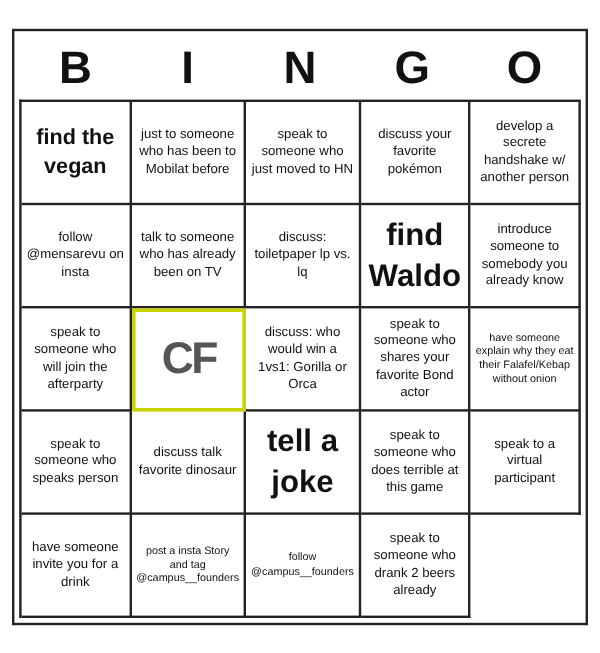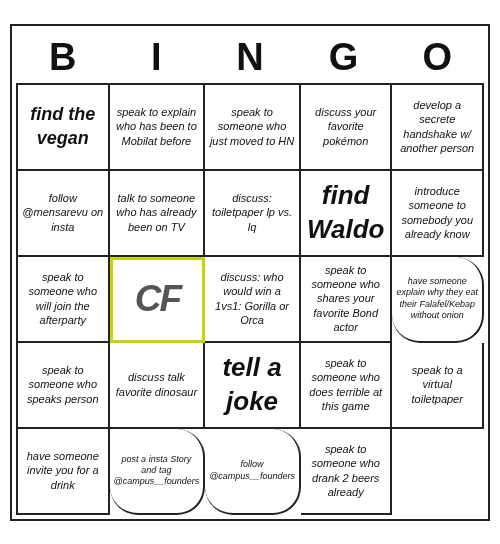--- a/index.html
+++ b/index.html
@@ -28,21 +28,20 @@
       font-weight: bold;
       width: 86px;
       text-align: center;
       color: #111;
     }
     .bingo-grid {
       display: grid;
       grid-template-columns: repeat(5, 1fr);
       border-top: 2px solid #222;
       border-left: 2px solid #222;
-      font-style: italic;
     }
     .cell {
       border-right: 2px solid #222;
       border-bottom: 2px solid #222;
       min-height: 86px;
       display: flex;
       align-items: center;
       justify-content: center;
       text-align: center;
       padding: 5px 4px;
@@ -62,53 +61,52 @@
     .cell.cf-cell {
       font-size: 37px;
       font-weight: bold;
       border: 3px solid #c8d400;
       color: #555;
       letter-spacing: -2px;
     }
     .cell.small-text {
       font-size: 9px;
       line-height: 1.25;
-      border-radius: 28px;
     }
   </style>
 </head>
 <body>
 
 <div class="bingo-card">
   <div class="bingo-header">
     <span class="bingo-letter">B</span>
     <span class="bingo-letter">I</span>
     <span class="bingo-letter">N</span>
     <span class="bingo-letter">G</span>
     <span class="bingo-letter">O</span>
   </div>
   <div class="bingo-grid">
   <div class="cell large-text">find the vegan</div>
-      <div class="cell normal">speak to explain who has been to Mobilat before</div>
+      <div class="cell normal">just to someone who has been to Mobilat before</div>
       <div class="cell normal">speak to someone who just moved to HN</div>
       <div class="cell normal">discuss your favorite pokémon</div>
       <div class="cell normal">develop a secrete handshake w/ another person</div>
       <div class="cell normal">follow @mensarevu on insta</div>
       <div class="cell normal">talk to someone who has already been on TV</div>
       <div class="cell normal">discuss: toiletpaper lp vs. lq</div>
       <div class="cell xl-text">find Waldo</div>
       <div class="cell normal">introduce someone to somebody you already know</div>
       <div class="cell normal">speak to someone who will join the afterparty</div>
       <div class="cell cf-cell">CF</div>
       <div class="cell normal">discuss: who would win a 1vs1: Gorilla or Orca</div>
       <div class="cell normal">speak to someone who shares your favorite Bond actor</div>
       <div class="cell small-text">have someone explain why they eat their Falafel/Kebap without onion</div>
       <div class="cell normal">speak to someone who speaks person</div>
       <div class="cell normal">discuss talk favorite dinosaur</div>
       <div class="cell xl-text">tell a joke</div>
       <div class="cell normal">speak to someone who does terrible at this game</div>
-      <div class="cell normal">speak to a virtual toiletpaper</div>
+      <div class="cell normal">speak to a virtual participant</div>
       <div class="cell normal">have someone invite you for a drink</div>
       <div class="cell small-text">post a insta Story and tag @campus__founders</div>
       <div class="cell small-text">follow @campus__founders</div>
       <div class="cell normal">speak to someone who drank 2 beers already</div>
     </div>
 </div>
 
 </body></html>

